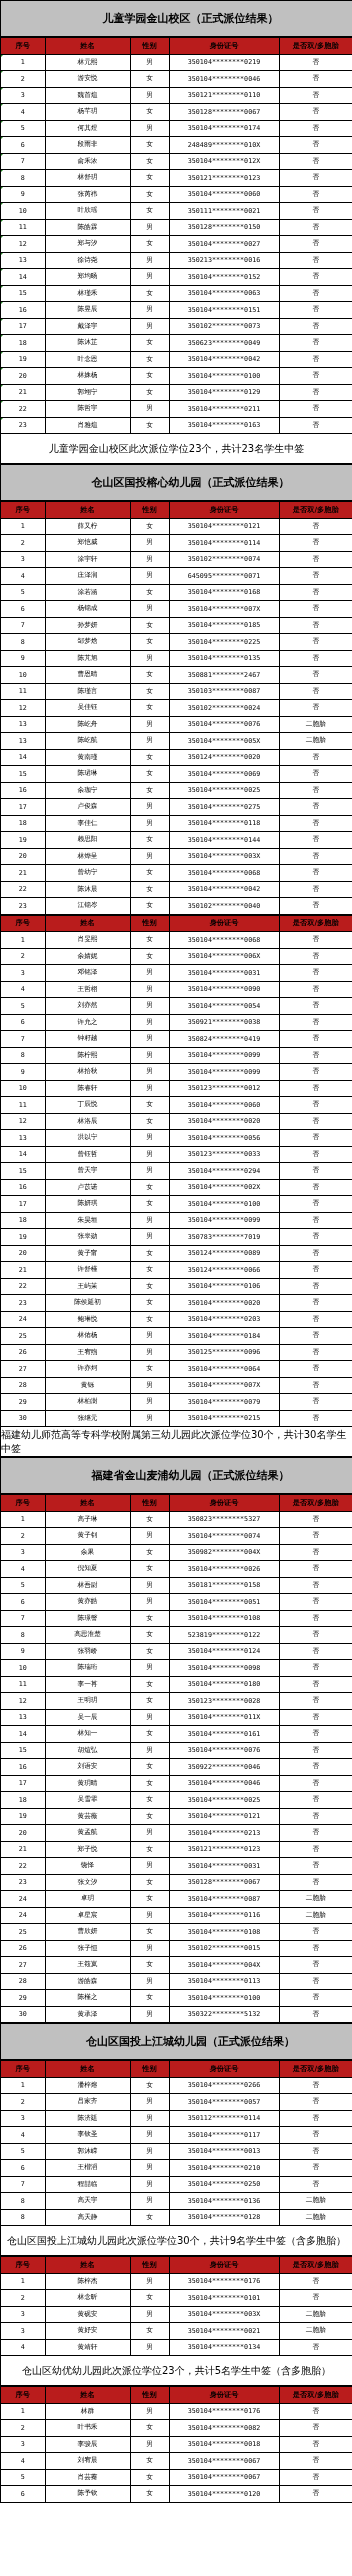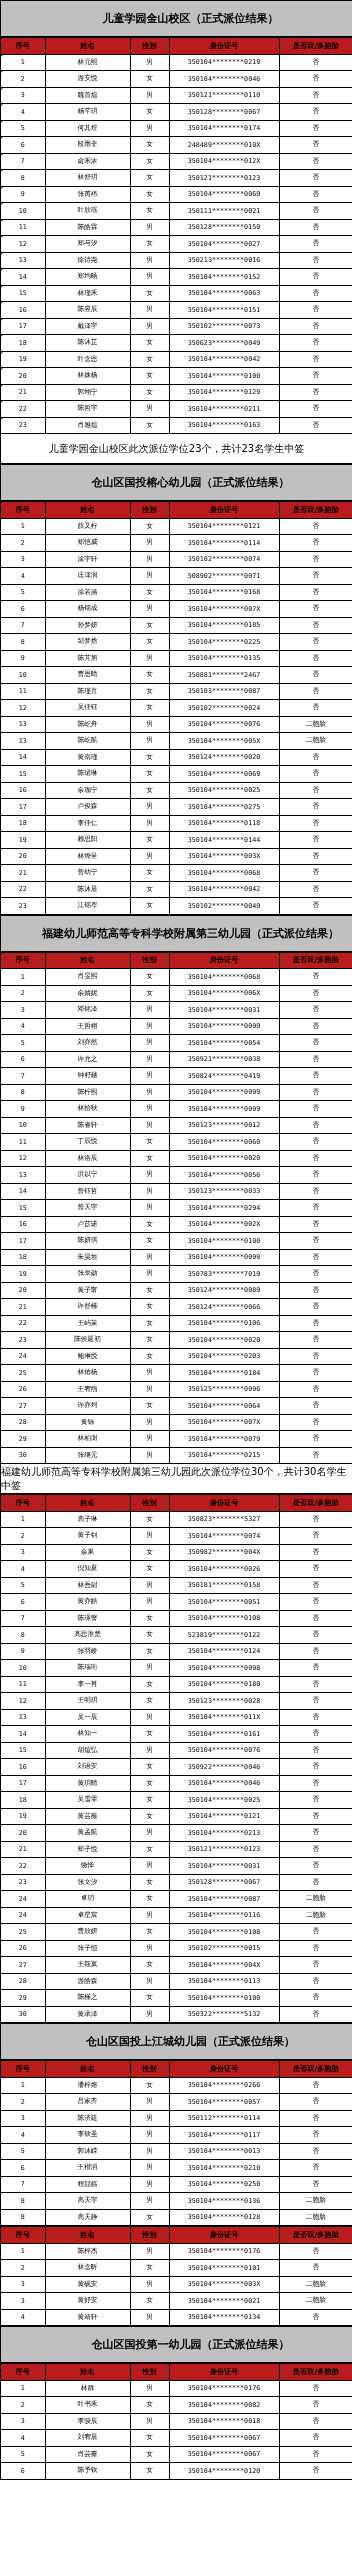--- a/index.html
+++ b/index.html
@@ -254,21 +254,21 @@
             <td class="idx">3</td>
             <td class="name">涂宇轩</td>
             <td class="gender">男</td>
             <td class="id">350102********0074</td>
             <td class="twin">否</td>
           </tr>
           <tr>
             <td class="idx">4</td>
             <td class="name">庄泽润</td>
             <td class="gender">男</td>
-            <td class="id">508902********0071</td>
+            <td class="id">645095********0071</td>
             <td class="twin">否</td>
           </tr>
           <tr>
             <td class="idx">5</td>
             <td class="name">涂若涵</td>
             <td class="gender">女</td>
             <td class="id">350104********0168</td>
             <td class="twin">否</td>
           </tr>
           <tr>
@@ -402,21 +402,20 @@
             <td class="name">江锦岑</td>
             <td class="gender">女</td>
             <td class="id">350102********0040</td>
             <td class="twin">否</td>
           </tr>
         </tbody>
     </table>
   </section>
 
   <section>
-    <div class="section-title">福建幼儿师范高等专科学校附属第三幼儿园（正式派位结果）</div>
     <table>
       <colgroup>
           <col class="c1">
           <col class="c2">
           <col class="c3">
           <col class="c4">
           <col class="c5">
         </colgroup>
       <thead>
         <tr>
@@ -637,20 +636,21 @@
             <td class="gender">男</td>
             <td class="id">350104********0215</td>
             <td class="twin">否</td>
           </tr>
         </tbody>
     </table>
     <div class="footer">福建幼儿师范高等专科学校附属第三幼儿园此次派位学位30个，共计30名学生中签</div>
   </section>
 
   <section>
+    <div class="section-title">福建省金山麦浦幼儿园（正式派位结果）</div>
     <table>
       <colgroup>
           <col class="c1">
           <col class="c2">
           <col class="c3">
           <col class="c4">
           <col class="c5">
         </colgroup>
       <thead>
         <tr>
@@ -961,20 +961,21 @@
           </tr>
           <tr>
             <td class="idx">8</td>
             <td class="name">高天静</td>
             <td class="gender">女</td>
             <td class="id">350104********0128</td>
             <td class="twin">二胞胎</td>
           </tr>
         </tbody>
     </table>
+    <div class="footer">仓山区国投上江城幼儿园此次派位学位30个，共计9名学生中签（含多胞胎）</div>
   </section>
 
   <section>
     <table>
       <colgroup>
           <col class="c1">
           <col class="c2">
           <col class="c3">
           <col class="c4">
           <col class="c5">
@@ -1019,24 +1020,24 @@
           </tr>
           <tr>
             <td class="idx">4</td>
             <td class="name">黄靖轩</td>
             <td class="gender">男</td>
             <td class="id">350104********0134</td>
             <td class="twin">否</td>
           </tr>
         </tbody>
     </table>
+    <div class="footer">仓山区幼优幼儿园此次派位学位23个，共计5名学生中签（含多胞胎）</div>
   </section>
 
   <section>
-    <div class="section-title">仓山区国投第一幼儿园（正式派位结果）</div>
     <table>
       <colgroup>
           <col class="c1">
           <col class="c2">
           <col class="c3">
           <col class="c4">
           <col class="c5">
         </colgroup>
       <thead>
         <tr>

